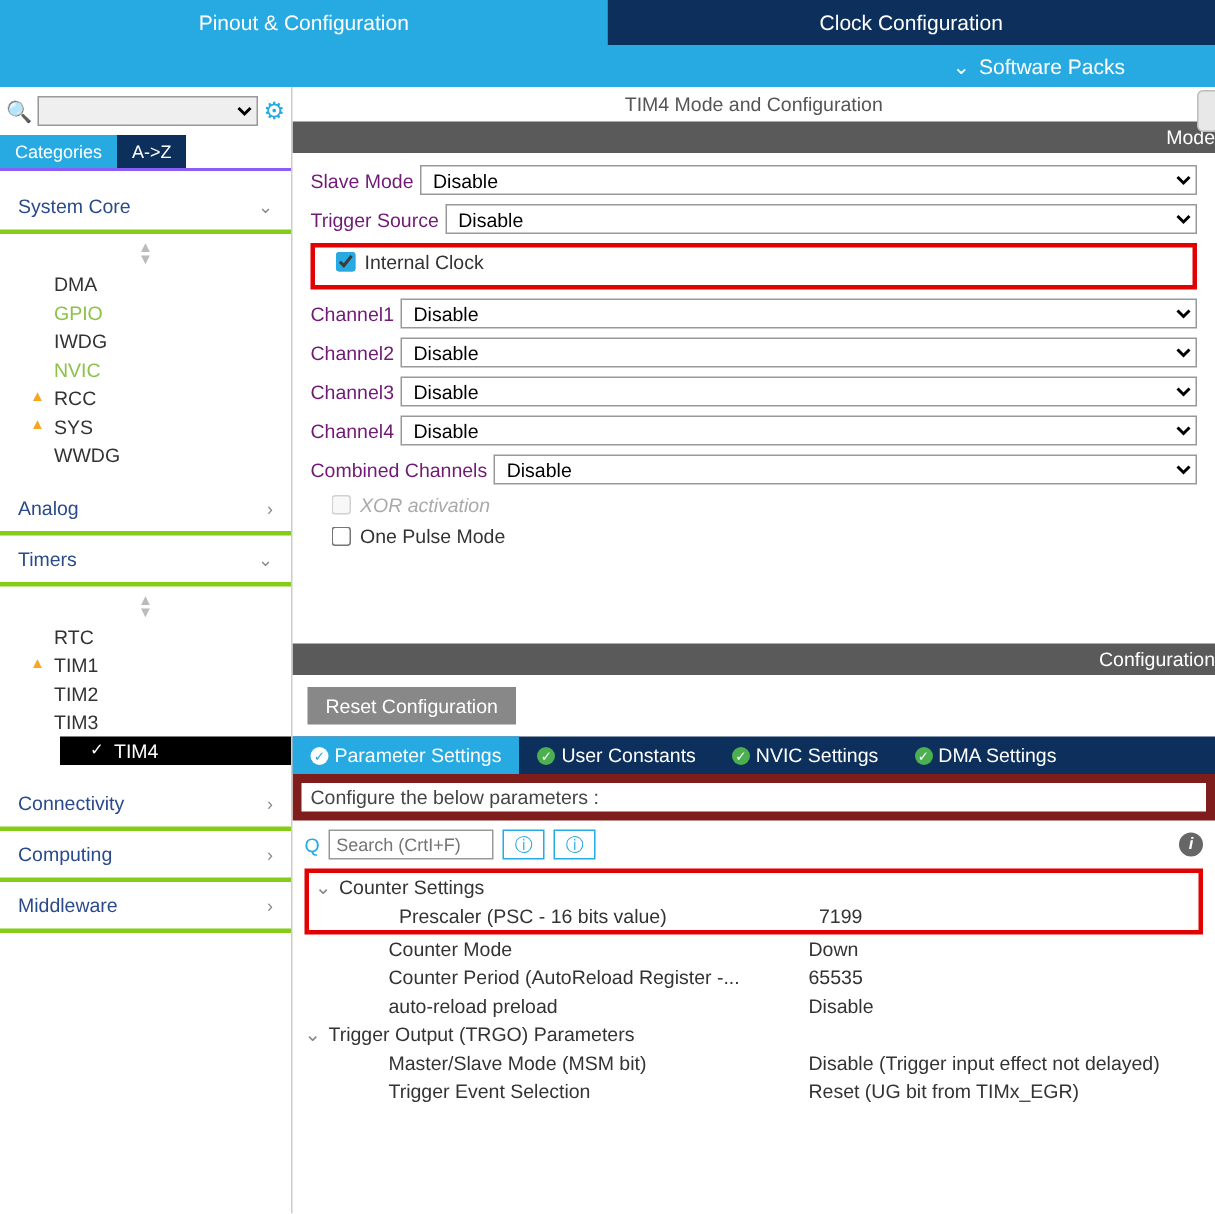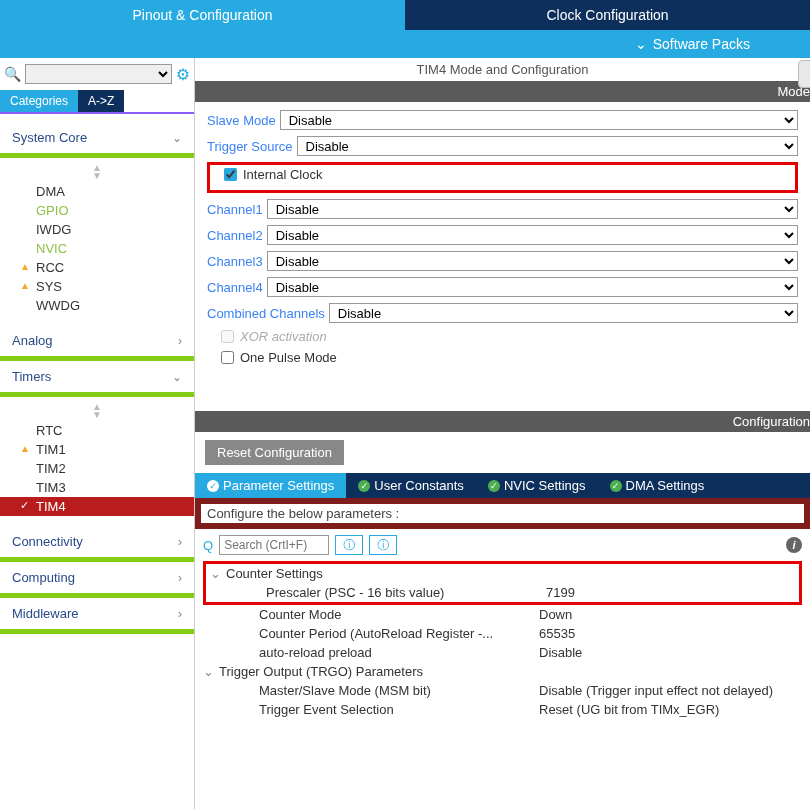--- a/index.html
+++ b/index.html
@@ -14,42 +14,42 @@
 .sidebar { width: 195px; border-right: 1px solid #ccc; display: flex; flex-direction: column; overflow: hidden; }
 .search-row { display: flex; align-items: center; padding: 6px 4px; gap: 4px; }
 .search-icon { color: #27aae1; font-size: 14px; }
 .search-box { flex: 1; height: 20px; border: 1px solid #999; font-size: 12px; }
 .gear { color: #27aae1; font-size: 16px; }
 .cat-tabs { display: flex; font-size: 12px; border-bottom: 2px solid #8b5cf6; }
 .cat-tab { padding: 4px 10px; cursor: pointer; }
 .cat-tab.sel { background: #27aae1; color: #fff; }
 .cat-tab.unsel { background: #0d2f5c; color: #fff; }
 .tree { flex: 1; overflow-y: auto; padding: 8px 0; }
-.cat { padding: 8px 12px; color: #2a4a8a; font-size: 13px; border-bottom: 5px solid #84cc16; display: flex; justify-content: space-between; align-items: center; cursor: pointer; }
+.cat { padding: 8px 12px; color: #2a4a8a; font-size: 13px; border-bottom: 3px solid #84cc16; display: flex; justify-content: space-between; align-items: center; cursor: pointer; }
 .cat .chev { color: #888; font-size: 12px; }
 .items { padding: 4px 0 10px 0; }
 .updown { text-align: center; color: #bbb; font-size: 10px; line-height: 8px; padding: 2px 0; }
 .item { padding: 2px 12px 2px 36px; font-size: 13px; color: #333; cursor: pointer; position: relative; }
 .item.warn::before { content: "▲"; color: #f5a623; font-size: 10px; position: absolute; left: 20px; top: 3px; }
 .item.green { color: #8bc34a; }
-.item.sel { background: #b91c1c; color: #fff; }
+.item.sel { background: #000000; color: #fff; margin-left: 40px; }
 .item.sel::before { content: "✓"; color: #fff; font-size: 11px; position: absolute; left: 20px; top: 2px; }
 .content { flex: 1; display: flex; flex-direction: column; overflow: hidden; position: relative; }
 .panel-title { text-align: center; font-size: 13px; color: #555; padding: 4px 0; }
 .panel-header { background: #5a5a5a; color: #fff; text-align: right; padding: 3px 0; font-size: 13px; }
 .mode-body { padding: 8px 12px; }
 .form-row { display: flex; align-items: center; margin-bottom: 6px; font-size: 13px; }
-.form-row label.fld { color: #3b82f6; margin-right: 4px; white-space: nowrap; }
+.form-row label.fld { color: #701a75; margin-right: 4px; white-space: nowrap; }
 .form-row select { flex: 1; height: 20px; border: 1px solid #999; background: #fff; font-size: 13px; padding: 0 4px; }
 .chk-row { display: flex; align-items: center; margin-bottom: 6px; padding-left: 14px; font-size: 13px; }
 .chk-row input { margin-right: 6px; accent-color: #27aae1; }
 .chk-row.disabled { color: #aaa; font-style: italic; }
 .chk-row.disabled input { accent-color: #ccc; }
 .highlight-box { border: 3px solid #e30000; padding: 2px 0; margin-bottom: 6px; }
-.config-section { margin-top: 32px; }
+.config-section { margin-top: 50px; }
 .reset-row { padding: 8px 10px; }
 .reset-btn { background: #888; color: #fff; border: none; padding: 5px 12px; font-size: 13px; cursor: pointer; }
 .cfg-tabs { display: flex; background: #0d2f5c; }
 .cfg-tab { padding: 5px 12px; color: #fff; font-size: 13px; cursor: pointer; display: flex; align-items: center; gap: 4px; }
 .cfg-tab.sel { background: #27aae1; }
 .cfg-tab .dot { width: 12px; height: 12px; border-radius: 50%; background: #4caf50; display: inline-flex; align-items: center; justify-content: center; font-size: 9px; color: #fff; }
 .cfg-tab.sel .dot { background: #fff; color: #27aae1; }
 .params-hdr { border: 6px solid #7f1d1d; padding: 2px 6px; font-size: 13px; color: #444; }
 .search-params { display: flex; align-items: center; padding: 6px 8px; gap: 6px; }
 .search-params .q { color: #27aae1; }

